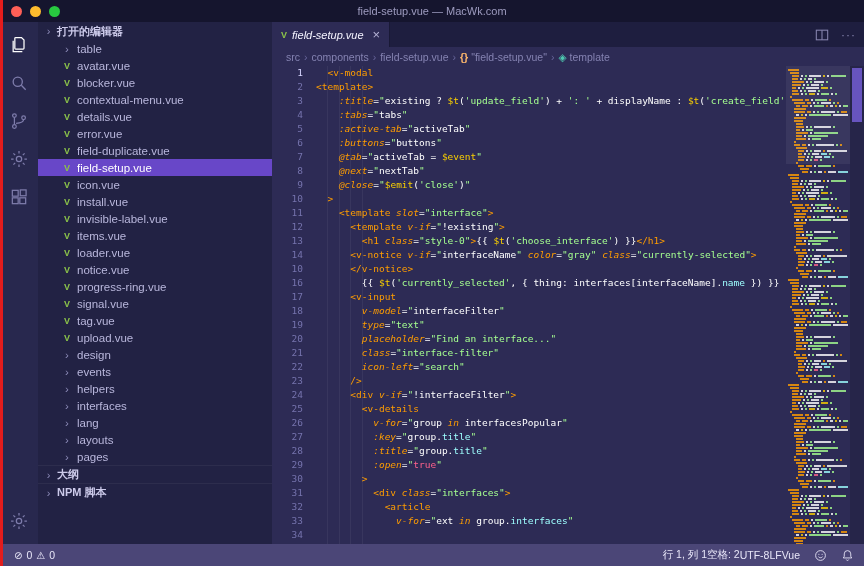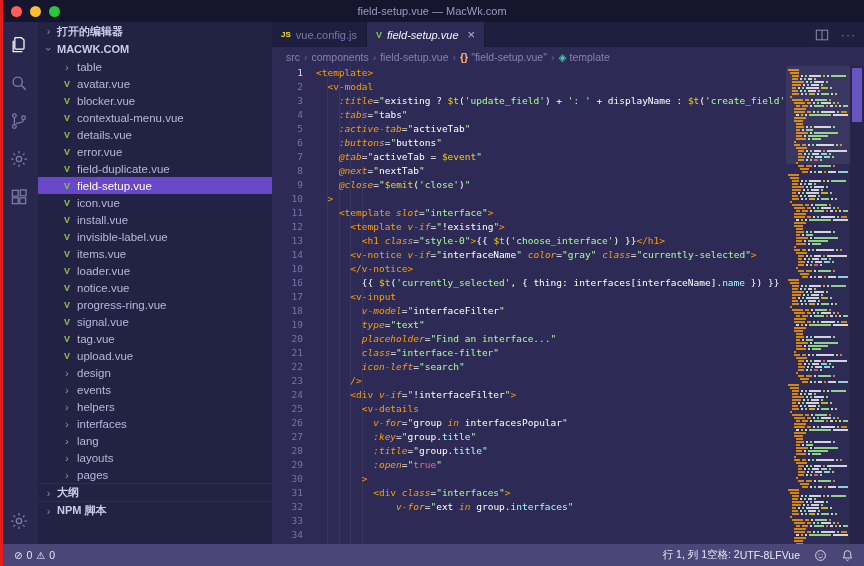--- a/index.html
+++ b/index.html
@@ -135,24 +135,20 @@
             <path d="M12 2.5v3M12 18.5v3M2.5 12h3M18.5 12h3M5.3 5.3l2.1 2.1M16.6 16.6l2.1 2.1M18.7 5.3l-2.1 2.1M7.4 16.6l-2.1 2.1"></path>
           </svg>
       </span>
     </div>
 
     <div class="sidebar">
       <div class="section-row">
         <span class="sec-chev">›</span>
         <span>打开的编辑器</span>
       </div>
-      <div class="section-row">
-        <span class="sec-chev expanded">›</span>
-        <span>MACWK.COM</span>
-      </div>
       <div class="tree">
           <div class="tree-row">
             <span class="tree-ic chev">›</span>
             <span class="tree-label">table</span>
           </div>
           <div class="tree-row">
             <span class="tree-ic vue">V</span>
             <span class="tree-label">avatar.vue</span>
           </div>
           <div class="tree-row">
@@ -254,24 +250,20 @@
       </div>
       <div class="section-row bordered">
         <span class="sec-chev">›</span>
         <span>NPM 脚本</span>
       </div>
     </div>
 
     <div class="editorcol">
       <div class="tabbar">
         <div class="tab-list">
-            <div class="tab">
-              <span class="tab-icon icon-js">JS</span>
-              <span class="tab-label">vue.config.js</span>
-            </div>
             <div class="tab active">
               <span class="tab-icon icon-vue">V</span>
               <span class="tab-label">field-setup.vue</span>
               <span class="tab-close">×</span>
             </div>
           </div>
         <div class="tab-actions">
           <span class="tab-act">
             <svg viewBox="0 0 16 16" fill="none" stroke="currentColor" stroke-width="1.2">
                 <rect x="1.5" y="2.5" width="13" height="11"></rect>
@@ -328,22 +320,22 @@
             <div class="ln">32</div>
             <div class="ln">33</div>
             <div class="ln">34</div>
             <div class="ln">35</div>
           </div>
         <div class="code-lines">
           <div class="guide g1"></div>
           <div class="guide g2"></div>
           <div class="guide g3"></div>
           <div class="guide g4"></div>
-        <div class="code-line"><span class="tk-t">&lt;template&gt;</span></div>
-            <div class="code-line">  <span class="tk-t">&lt;v-modal</span></div>
+        <div class="code-line">  <span class="tk-t">&lt;v-modal</span></div>
+            <div class="code-line"><span class="tk-t">&lt;template&gt;</span></div>
             <div class="code-line">    <span class="tk-a">:title</span><span class="tk-p">=</span><span class="tk-s">"</span><span class="tk-p">existing ? </span><span class="tk-f">$t</span><span class="tk-p">(</span><span class="tk-s">'update_field'</span><span class="tk-p">) + </span><span class="tk-s">': '</span><span class="tk-p"> + displayName : </span><span class="tk-f">$t</span><span class="tk-p">(</span><span class="tk-s">'create_field'</span><span class="tk-p">)</span></div>
             <div class="code-line">    <span class="tk-a">:tabs</span><span class="tk-p">=</span><span class="tk-s">"</span><span class="tk-p">tabs</span><span class="tk-s">"</span></div>
             <div class="code-line">    <span class="tk-a">:active-tab</span><span class="tk-p">=</span><span class="tk-s">"</span><span class="tk-p">activeTab</span><span class="tk-s">"</span></div>
             <div class="code-line">    <span class="tk-a">:buttons</span><span class="tk-p">=</span><span class="tk-s">"</span><span class="tk-p">buttons</span><span class="tk-s">"</span></div>
             <div class="code-line">    <span class="tk-a">@tab</span><span class="tk-p">=</span><span class="tk-s">"</span><span class="tk-p">activeTab = </span><span class="tk-f">$event</span><span class="tk-s">"</span></div>
             <div class="code-line">    <span class="tk-a">@next</span><span class="tk-p">=</span><span class="tk-s">"</span><span class="tk-p">nextTab</span><span class="tk-s">"</span></div>
             <div class="code-line">    <span class="tk-a">@close</span><span class="tk-p">=</span><span class="tk-s">"</span><span class="tk-f">$emit</span><span class="tk-p">(</span><span class="tk-s">'close'</span><span class="tk-p">)</span><span class="tk-s">"</span></div>
             <div class="code-line">  <span class="tk-t">&gt;</span></div>
             <div class="code-line">    <span class="tk-t">&lt;template </span><span class="tk-a">slot</span><span class="tk-p">=</span><span class="tk-s">"interface"</span><span class="tk-t">&gt;</span></div>
             <div class="code-line">      <span class="tk-t">&lt;template </span><span class="tk-a">v-if</span><span class="tk-p">=</span><span class="tk-s">"</span><span class="tk-p">!existing</span><span class="tk-s">"</span><span class="tk-t">&gt;</span></div>
@@ -359,20 +351,21 @@
             <div class="code-line">        <span class="tk-a">icon-left</span><span class="tk-p">=</span><span class="tk-s">"search"</span></div>
             <div class="code-line">      <span class="tk-t">/&gt;</span></div>
             <div class="code-line">      <span class="tk-t">&lt;div </span><span class="tk-a">v-if</span><span class="tk-p">=</span><span class="tk-s">"</span><span class="tk-p">!interfaceFilter</span><span class="tk-s">"</span><span class="tk-t">&gt;</span></div>
             <div class="code-line">        <span class="tk-t">&lt;v-details</span></div>
             <div class="code-line">          <span class="tk-a">v-for</span><span class="tk-p">=</span><span class="tk-s">"</span><span class="tk-p">group </span><span class="tk-a">in</span><span class="tk-p"> interfacesPopular</span><span class="tk-s">"</span></div>
             <div class="code-line">          <span class="tk-a">:key</span><span class="tk-p">=</span><span class="tk-s">"</span><span class="tk-p">group.</span><span class="tk-c">title</span><span class="tk-s">"</span></div>
             <div class="code-line">          <span class="tk-a">:title</span><span class="tk-p">=</span><span class="tk-s">"</span><span class="tk-p">group.</span><span class="tk-c">title</span><span class="tk-s">"</span></div>
             <div class="code-line">          <span class="tk-a">:open</span><span class="tk-p">=</span><span class="tk-s">"</span><span class="tk-n">true</span><span class="tk-s">"</span></div>
             <div class="code-line">        <span class="tk-t">&gt;</span></div>
             <div class="code-line">          <span class="tk-t">&lt;div </span><span class="tk-a">class</span><span class="tk-p">=</span><span class="tk-s">"interfaces"</span><span class="tk-t">&gt;</span></div>
+            <div class="code-line">            <span class="tk-t">&lt;article</span></div>
             <div class="code-line">              <span class="tk-a">v-for</span><span class="tk-p">=</span><span class="tk-s">"</span><span class="tk-p">ext </span><span class="tk-a">in</span><span class="tk-p"> group.</span><span class="tk-c">interfaces</span><span class="tk-s">"</span></div>
           </div>
         <div class="minimap">
           <div class="mm-view"></div>
           <div>
               <div class="mm-line" style="padding-left:0px"><span class="tk-t" style="width:11px"></span></div>
               <div class="mm-line" style="padding-left:2px"><span class="tk-t" style="width:9px"></span></div>
               <div class="mm-line" style="padding-left:4px"><span class="tk-a" style="width:7px"></span><span class="tk-p" style="width:2px"></span><span class="tk-s" style="width:2px"></span><span class="tk-p" style="width:12px"></span><span class="tk-f" style="width:2px"></span><span class="tk-p" style="width:2px"></span><span class="tk-s" style="width:15px"></span></div>
               <div class="mm-line" style="padding-left:4px"><span class="tk-a" style="width:6px"></span><span class="tk-p" style="width:2px"></span><span class="tk-s" style="width:2px"></span><span class="tk-p" style="width:4px"></span><span class="tk-s" style="width:2px"></span></div>
               <div class="mm-line" style="padding-left:4px"><span class="tk-a" style="width:12px"></span><span class="tk-p" style="width:2px"></span><span class="tk-s" style="width:2px"></span><span class="tk-p" style="width:10px"></span><span class="tk-s" style="width:2px"></span></div>

